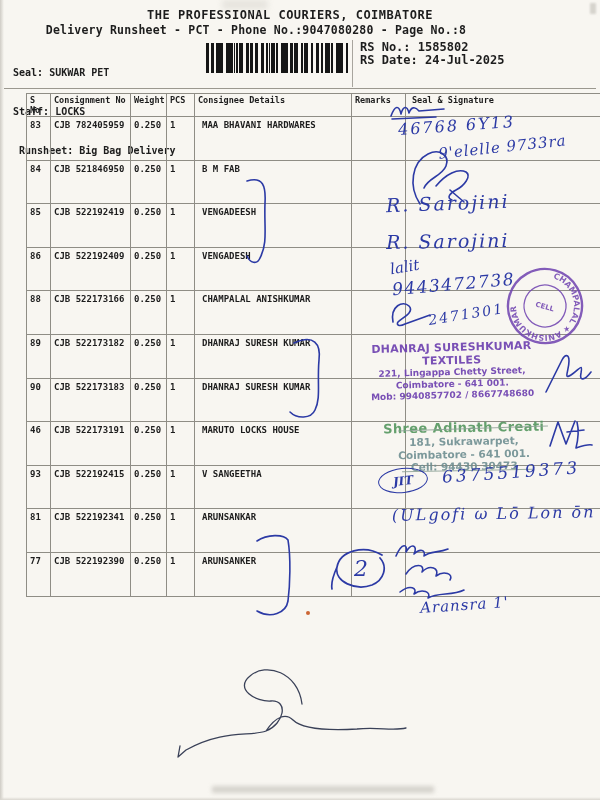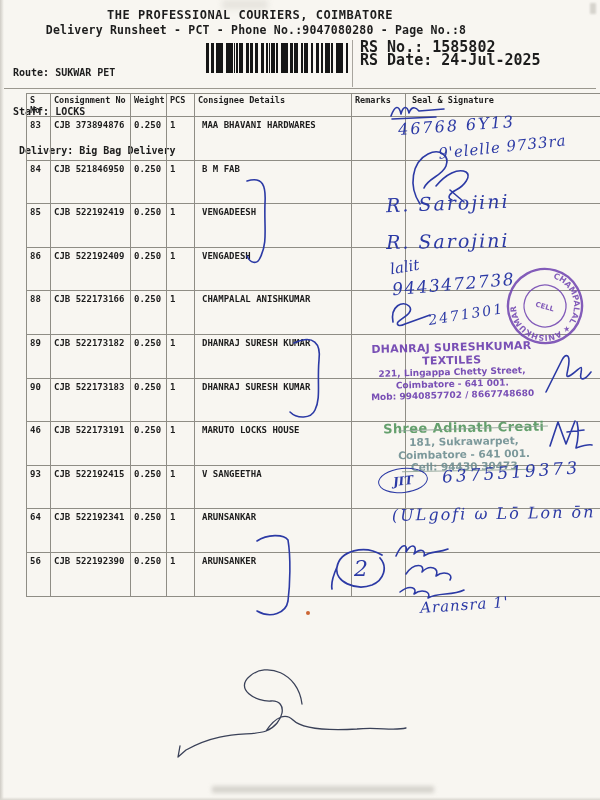--- a/index.html
+++ b/index.html
@@ -11,32 +11,32 @@
   }
   
   .edge-left{position:absolute;left:0;top:0;width:4px;height:800px;background:linear-gradient(90deg,#cfccc5,rgba(248,246,241,0));}
   .edge-bottom{position:absolute;left:0;bottom:0;width:600px;height:3px;background:linear-gradient(0deg,#dad7d0,rgba(248,246,241,0));}
   .smudge-top{position:absolute;left:222px;top:0;width:46px;height:9px;background:#d9d6cf;filter:blur(3px);opacity:.6;}
   .smudge-bottom{position:absolute;left:212px;top:786px;width:222px;height:7px;background:#b9b6af;filter:blur(2px);opacity:.55;}
   .mark-topright{position:absolute;left:590px;top:3px;width:6px;height:11px;background:#c9c6bf;filter:blur(1px);opacity:.7;}
   .dot-red{position:absolute;left:306px;top:611px;width:4px;height:4px;border-radius:50%;background:#c7551f;opacity:.9;}
 
   
-  .doc-title{position:absolute;left:0;top:8px;width:500px;text-align:center;font-size:12px;font-weight:bold;letter-spacing:.5px;}
+  .doc-title{position:absolute;left:0;top:8px;width:500px;text-align:center;font-size:12px;font-weight:bold;letter-spacing:.5px;padding-left:40px;}
   .doc-subtitle{position:absolute;left:0;top:23px;width:512px;text-align:center;font-size:11.5px;font-weight:bold;letter-spacing:.2px;}
   .hdr-left{position:absolute;left:13px;top:40px;font-size:10px;font-weight:bold;line-height:13px;white-space:pre;}
   .hdr-left div{height:13px;}
   .barcode{position:absolute;left:206px;top:43px;width:142px;height:30px;
     background:
       repeating-linear-gradient(90deg,#151515 0 2px,transparent 2px 5px),
       repeating-linear-gradient(90deg,#151515 0 1px,transparent 1px 7px),
       repeating-linear-gradient(90deg,#151515 0 3px,transparent 3px 11px);
   }
   .hdr-vline{position:absolute;left:352px;top:40px;width:1px;height:47px;background:#a8a59e;}
-  .hdr-rs{position:absolute;left:360px;top:41px;font-size:15px;font-weight:bold;line-height:13px;}
+  .hdr-rs{position:absolute;left:360px;top:41px;font-size:12px;font-weight:bold;line-height:13px;}
   .hdr-rule{position:absolute;left:4px;top:88px;width:592px;height:1px;background:#9b988f;}
 
   
   .runsheet{position:absolute;left:26px;top:93px;border-collapse:collapse;table-layout:fixed;width:584px;border-radius:11px;}
   .runsheet th,.runsheet td{border:1px solid #8f8d85;vertical-align:top;overflow:hidden;}
   .runsheet th{font-size:8.5px;font-weight:bold;text-align:left;padding:1px 3px;height:11px;}
   .runsheet td{font-size:9px;font-weight:bold;padding:3px 3px 0 3px;height:39.6px;white-space:nowrap;}
   .runsheet td.c-consignee{padding-left:7px;}
   .runsheet th.h-seal{padding-left:6px;}
 
@@ -75,23 +75,23 @@
 <div class="edge-bottom"></div>
 <div class="smudge-top"></div>
 <div class="smudge-bottom"></div>
 <div class="mark-topright"></div>
 <div class="dot-red"></div>
 
 <div class="doc-title">THE PROFESSIONAL COURIERS, COIMBATORE</div>
 <div class="doc-subtitle">Delivery Runsheet - PCT - Phone No.:9047080280 - Page No.:8</div>
 
 <div class="hdr-left">
-  <div><span>Route:</span> <span>SUKWAR PET</span></div>
+  <div><span>Seal:</span> <span>SUKWAR PET</span></div>
   <div><span>Staff:</span> <span>LOCKS</span></div>
-  <div> <span>Delivery:</span> <span>Big Bag Delivery</span></div>
+  <div> <span>Runsheet:</span> <span>Big Bag Delivery</span></div>
 </div>
 
 <div class="barcode"></div>
 <div class="hdr-vline"></div>
 
 <div class="hdr-rs">
   <div><span>RS No.:</span> <span>1585802</span></div>
   <div><span>RS Date:</span> <span>24-Jul-2025</span></div>
 </div>
 
@@ -114,21 +114,21 @@
         <th>Weight</th>
         <th>PCS</th>
         <th>Consignee Details</th>
         <th>Remarks</th>
         <th class="h-seal">Seal &amp; Signature</th>
       </tr>
   </thead>
   <tbody>
       <tr>
         <td class="c-s_no">83</td>
-        <td class="c-consignment_no">CJB 373894876</td>
+        <td class="c-consignment_no">CJB 782405959</td>
         <td class="c-weight">0.250</td>
         <td class="c-pcs">1</td>
         <td class="c-consignee">MAA BHAVANI HARDWARES</td>
         <td class="c-remarks"></td>
         <td class="c-seal"></td>
       </tr>
       <tr>
         <td class="c-s_no">84</td>
         <td class="c-consignment_no">CJB 521846950</td>
         <td class="c-weight">0.250</td>
@@ -194,30 +194,30 @@
       <tr>
         <td class="c-s_no">93</td>
         <td class="c-consignment_no">CJB 522192415</td>
         <td class="c-weight">0.250</td>
         <td class="c-pcs">1</td>
         <td class="c-consignee">V SANGEETHA</td>
         <td class="c-remarks"></td>
         <td class="c-seal"></td>
       </tr>
       <tr>
-        <td class="c-s_no">64</td>
+        <td class="c-s_no">81</td>
         <td class="c-consignment_no">CJB 522192341</td>
         <td class="c-weight">0.250</td>
         <td class="c-pcs">1</td>
         <td class="c-consignee">ARUNSANKAR</td>
         <td class="c-remarks"></td>
         <td class="c-seal"></td>
       </tr>
       <tr>
-        <td class="c-s_no">56</td>
+        <td class="c-s_no">77</td>
         <td class="c-consignment_no">CJB 522192390</td>
         <td class="c-weight">0.250</td>
         <td class="c-pcs">1</td>
         <td class="c-consignee">ARUNSANKER</td>
         <td class="c-remarks"></td>
         <td class="c-seal"></td>
       </tr>
     </tbody>
 </table>
 

